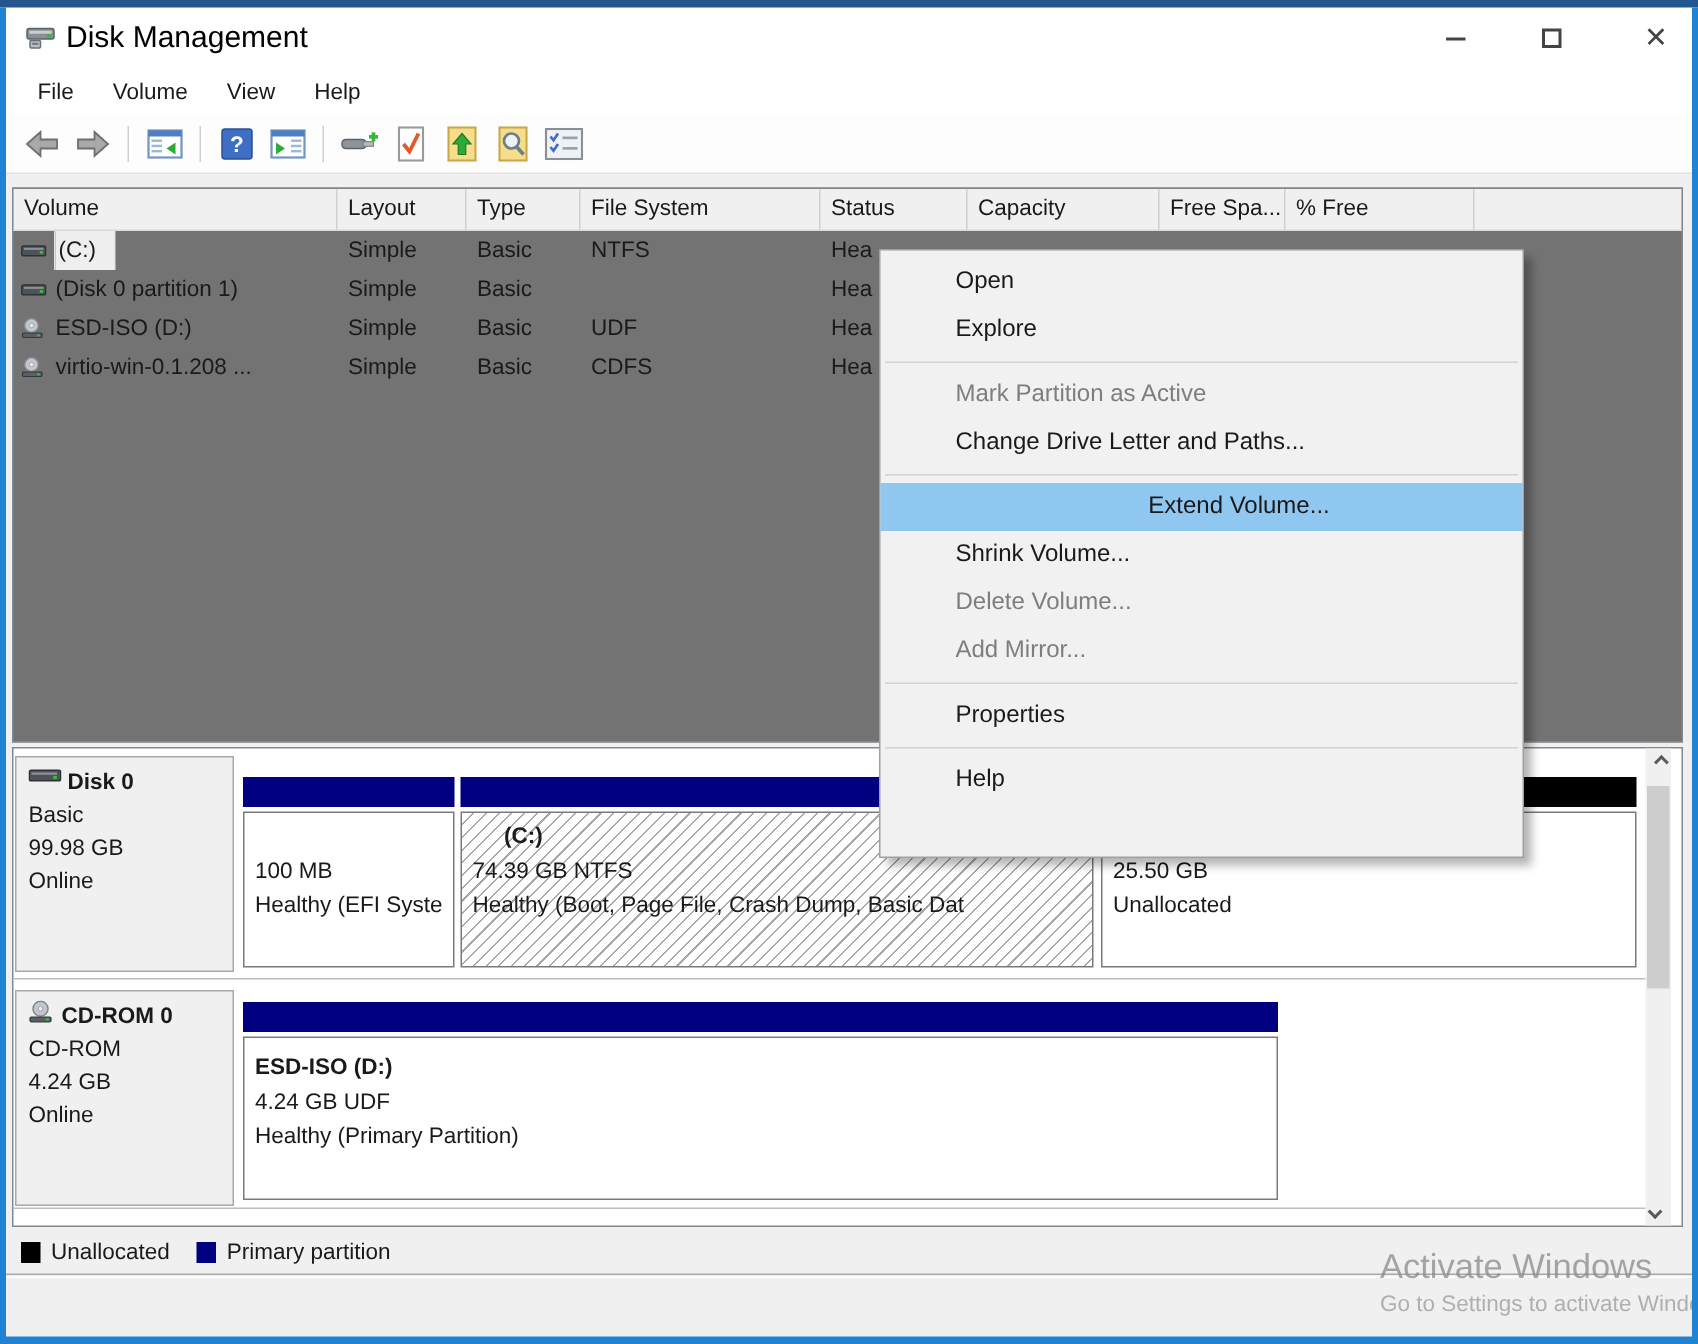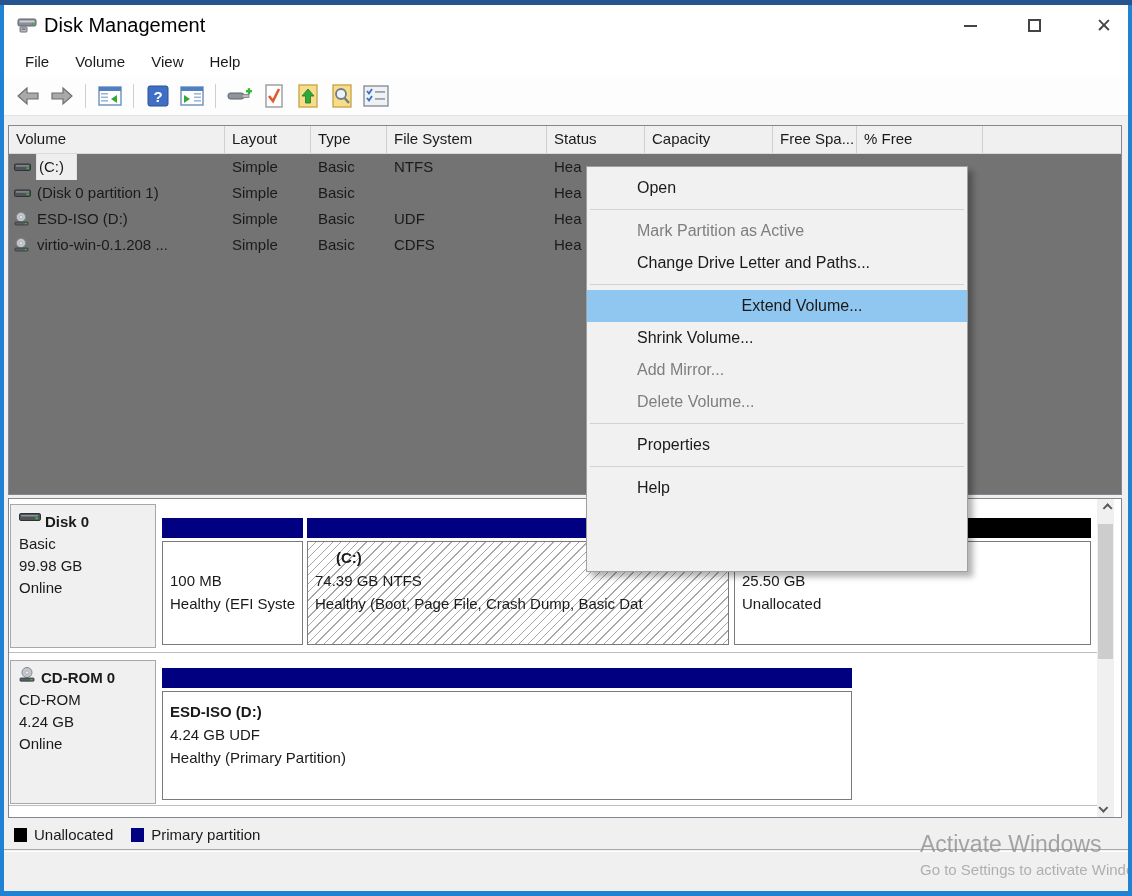--- a/index.html
+++ b/index.html
@@ -43,21 +43,21 @@
   .listpane { left:8px; top:125px; width:1114px; height:370px; background:#737373; border:1px solid #828790; }
   .vgrid { display:grid; grid-template-columns:216px 86px 76px 160px 98px 128px 84px 126px 1fr; }
   .vhead { background:#f0f0f0; border-bottom:1px solid #d9d9d9; }
   .vhead .hcell { height:27px; line-height:26px; padding-left:7px; border-right:1px solid #cfcfcf; font-size:15px; color:#1a1a1a; overflow:hidden; white-space:nowrap; }
   .vhead .hcell.filler { border-right:none; }
   .vrow .cell { height:26px; line-height:26px; padding-left:7px; white-space:nowrap; overflow:hidden; font-size:15px; }
   .vol-cell { display:flex; align-items:center; gap:6px; padding-left:5px !important; }
   .sel-pill { background:#eeeeee; outline:1px solid #e2e2e2; padding:0 12px 0 2px; }
 
   
-  .ctxmenu { left:586px; top:166px; width:382px; height:406px; background:#f1f1f1; border:1px solid #a0a0a0;
+  .ctxmenu { left:586px; top:166px; width:430px; height:406px; background:#f1f1f1; border:1px solid #a0a0a0;
              box-shadow:5px 5px 6px rgba(0,0,0,0.30); z-index:50; padding-top:5px; }
   .mi { height:32px; line-height:32px; padding-left:50px; font-size:16px; color:#1a1a1a; white-space:nowrap; }
   .mi.disabled { color:#7e7e7e; }
   .mi.highlight { background:#8fc7f0;text-align:center; }
   .msep { height:1px; background:#d2d2d2; margin:5px 3px 5px 3px; }
 
   
   .graphpane { left:8px; top:498px; width:1114px; height:320px; background:#fff; border:1px solid #828790; }
   .rowline1 { left:9px; top:652px; width:1088px; height:1px; background:#bdbdbd; }
   .rowline2 { left:9px; top:805px; width:1088px; height:1px; background:#bdbdbd; }
@@ -386,25 +386,26 @@
 
 <div class="abs statusbar"></div>
 
 <div class="abs watermark">
   <div class="wm1">Activate Windows</div>
   <div class="wm2">Go to Settings to activate Windows.</div>
 </div>
 
 <div class="abs ctxmenu">
   <div class="mi">Open</div>
+  <div class="mi">Explore</div>
   <div class="msep"></div>
   <div class="mi disabled">Mark Partition as Active</div>
   <div class="mi">Change Drive Letter and Paths...</div>
   <div class="msep"></div>
   <div class="mi highlight">Extend Volume...</div>
   <div class="mi">Shrink Volume...</div>
+  <div class="mi disabled">Delete Volume...</div>
   <div class="mi disabled">Add Mirror...</div>
-  <div class="mi disabled">Delete Volume...</div>
   <div class="msep"></div>
   <div class="mi">Properties</div>
   <div class="msep"></div>
   <div class="mi">Help</div>
 </div>
 
 </body></html>

